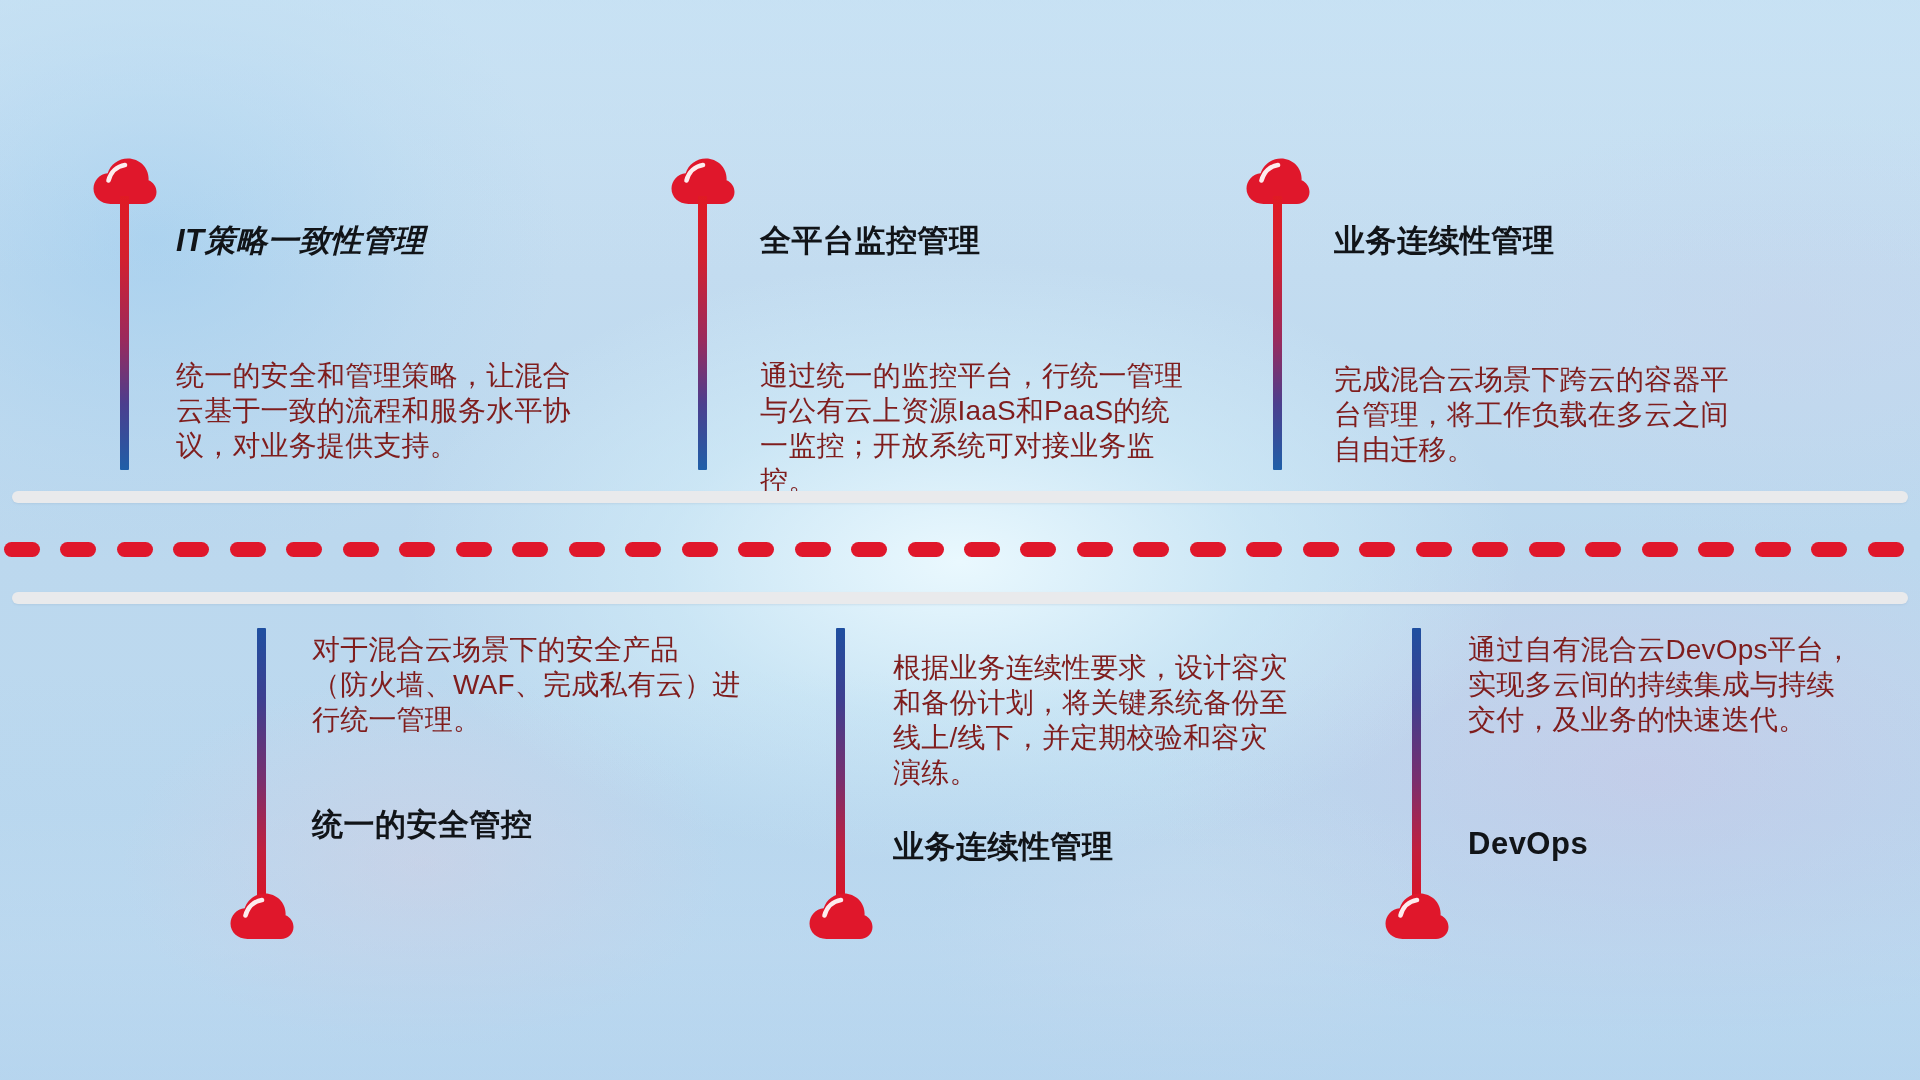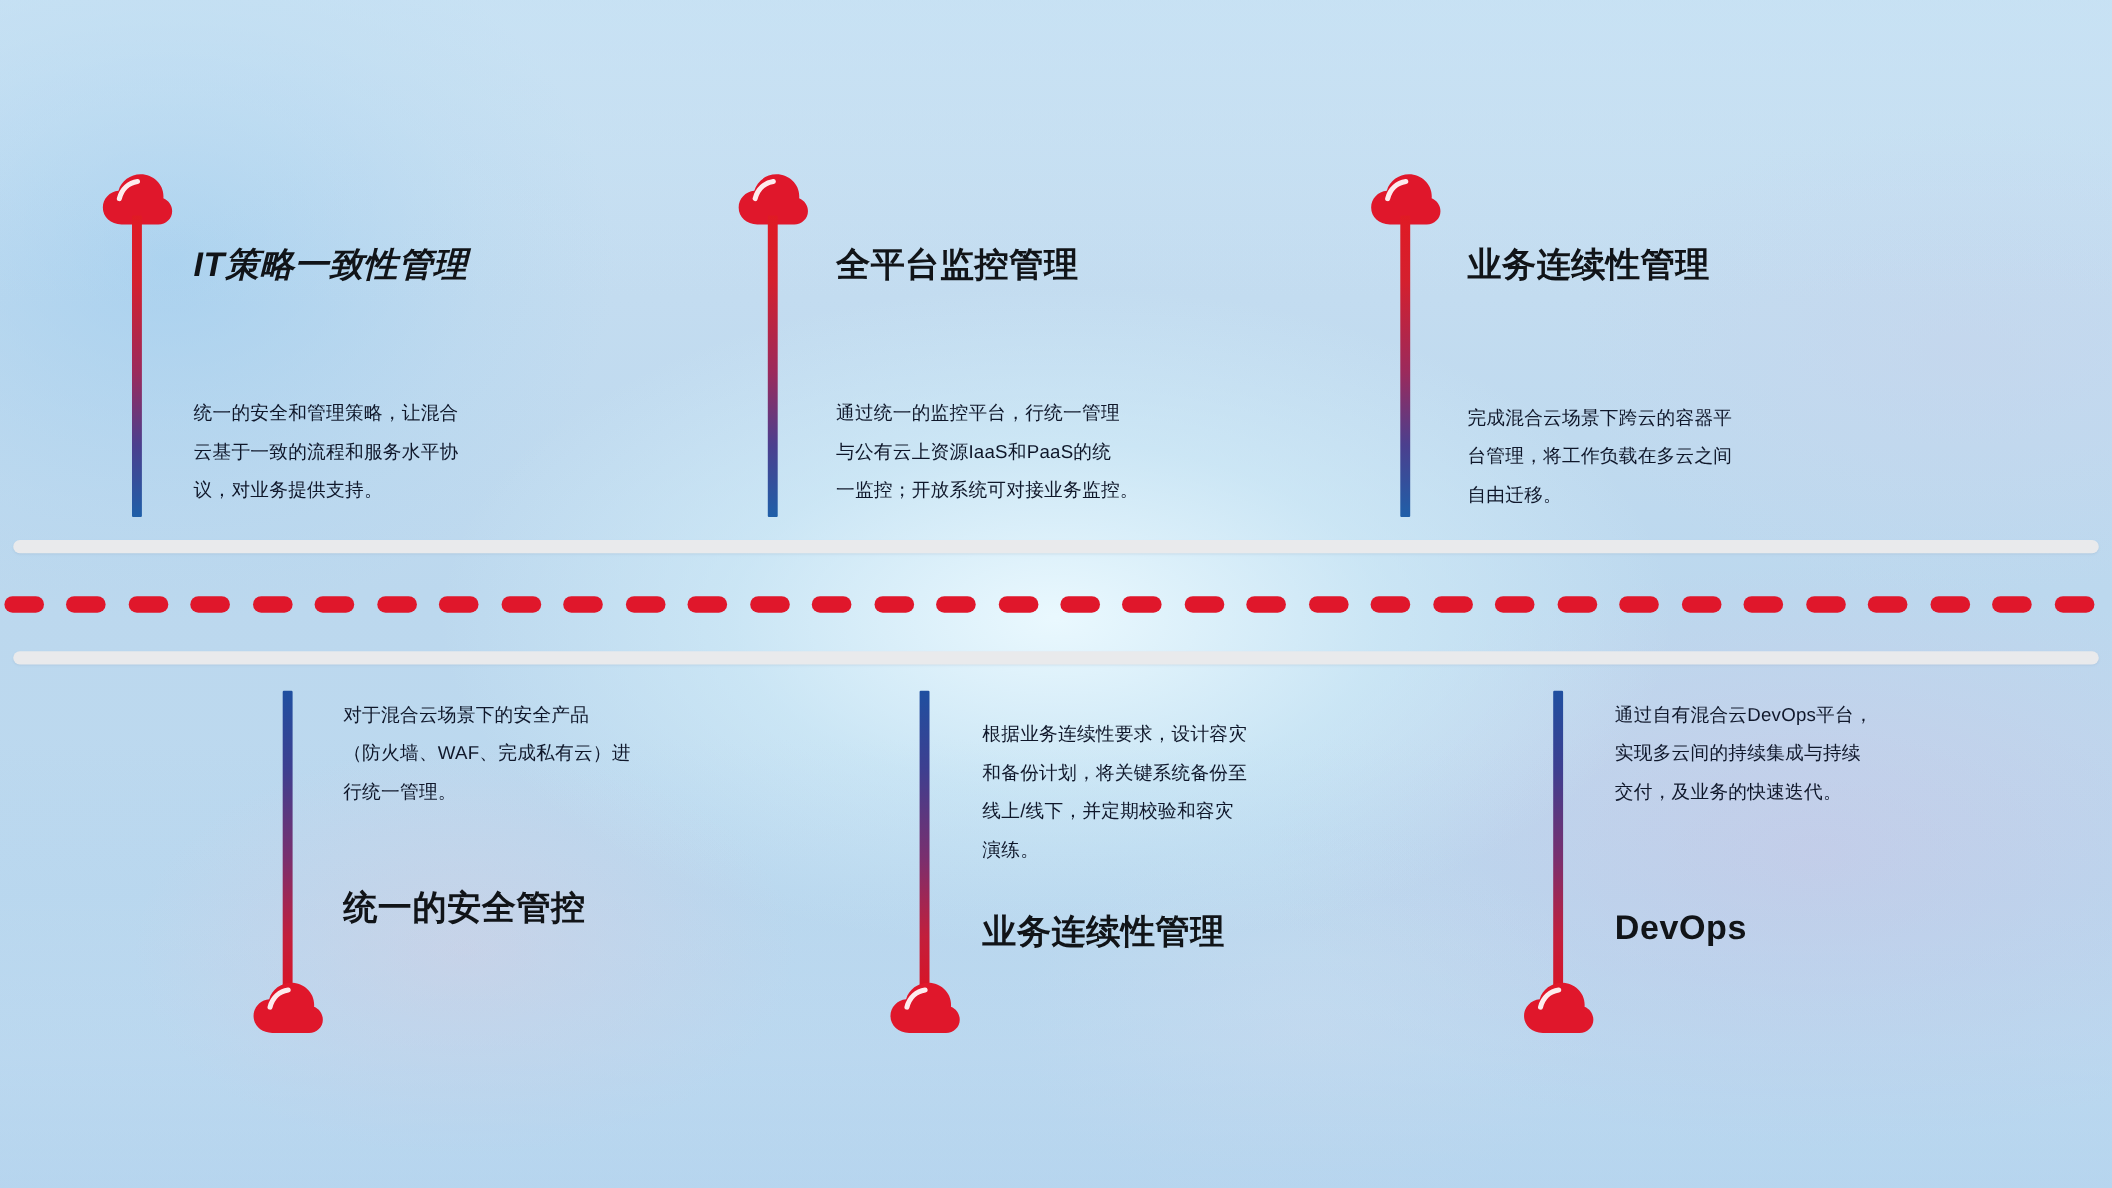--- a/index.html
+++ b/index.html
@@ -87,23 +87,23 @@
   .col-title {
     position: absolute;
     font-size: 31px;
     font-weight: 700;
     color: #111418;
     white-space: nowrap;
     letter-spacing: 0.5px;
   }
   .col-body {
     position: absolute;
-    font-size: 17px;
+    font-size: 28px;
     line-height: 35px;
-    color: #0f172a;
+    color: #7f1d1d;
     white-space: pre-line;
     letter-spacing: 0.2px;
   }
 
   
   .rule-white {
     position: absolute;
     left: 12px;
     width: 1896px;
     height: 12px;

